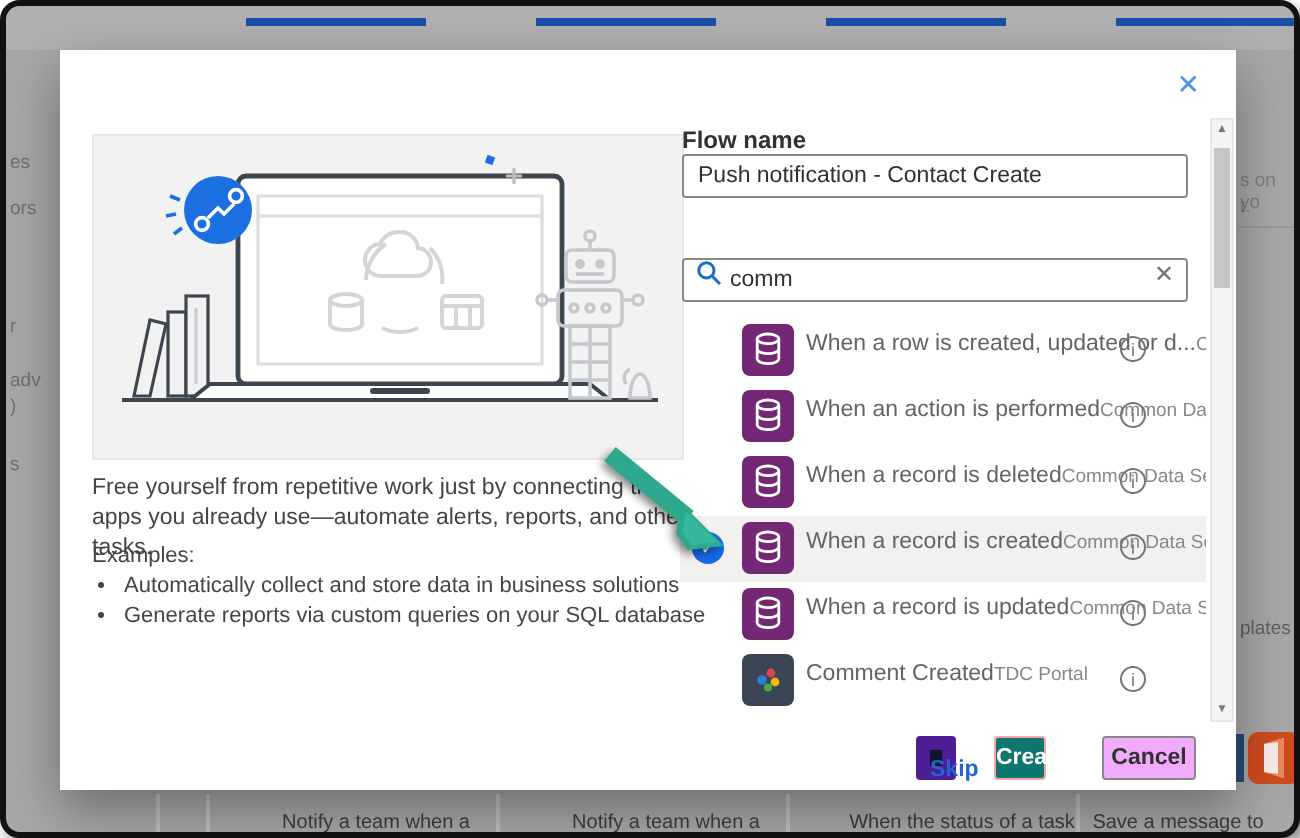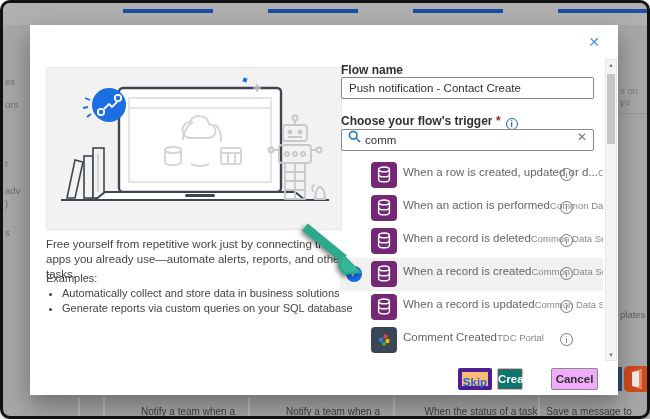--- a/index.html
+++ b/index.html
@@ -58,21 +58,21 @@
   .trow .tsub { font-size:9.5px; color:#8a8886; white-space:nowrap; overflow:hidden; margin-top:1px; }
   .trow .rinfo { position:absolute; right:30px; top:9px; width:13px; height:13px; border:1px solid #767676; border-radius:50%;
     color:#767676; font-size:9px; text-align:center; line-height:12px; }
 
   .dlg-scrollbar { position:absolute; left:575px; top:34px; width:12px; height:302px; background:#f4f4f4; border:1px solid #e6e6e6; }
   .sb-arrow { position:absolute; left:0; width:10px; font-size:6px; color:#7a7a7a; text-align:center; }
   .sb-thumb { position:absolute; left:1px; top:14px; width:8px; height:70px; background:#c6c6c6; }
 
   .btn { position:absolute; top:343px; height:22px; border-radius:2px; font-size:11.5px; font-weight:bold;
     text-align:center; line-height:20px; cursor:pointer; font-family:inherit; }
-  .btn-skip { left:428px; width:34px; background:#fdba74; border:4px solid #4c1d95; color:#2265d2; }
+  .btn-skip { left:428px; width:20px; background:#0f172a; border:7px solid #4c1d95; color:#2265d2; }
   .btn-create { left:467px; width:26px; background:#0f766e; border:1px solid #fca5a5; color:#fff; }
   .btn-cancel { left:521px; width:47px; background:#f0abfc; border:1px solid #8a8886; color:#323130; line-height:21px; }
 
   .arrow-anno { position:absolute; left:293px; top:216px; filter:drop-shadow(-2px 2px 2px rgba(0,0,0,.45)); }
 </style>
 </head>
 <body>
 
 <div class="frame">
 
@@ -194,24 +194,20 @@
     <div class="intro">Free yourself from repetitive work just by connecting the apps you already use—automate alerts, reports, and other tasks.</div>
     <div class="examples-h">Examples:</div>
     <ul class="examples">
       <li>Automatically collect and store data in business solutions</li>
       <li>Generate reports via custom queries on your SQL database</li>
     </ul>
 
     <div class="field-label" style="left:311px;top:38px;">Flow name</div>
     <input class="txt-input" style="top: 52px;" value="Push notification - Contact Create">
 
-    <div class="field-label" style="left:311px;top:89px;">
-      <span>Choose your flow's trigger</span>
-      <span class="req"> <span>*</span></span><i class="info-blue">i</i>
-    </div>
 
     <div class="search-box">
       <svg width="13" height="13" viewBox="0 0 13 13">
         <circle cx="5.2" cy="5.2" r="3.8" fill="none" stroke="#1a6fc0" stroke-width="1.5"></circle>
         <line x1="8.2" y1="8.2" x2="12" y2="12" stroke="#1a6fc0" stroke-width="1.5"></line>
       </svg>
       <input value="comm" style="">
       <span class="clear-x">✕</span>
     </div>
 

